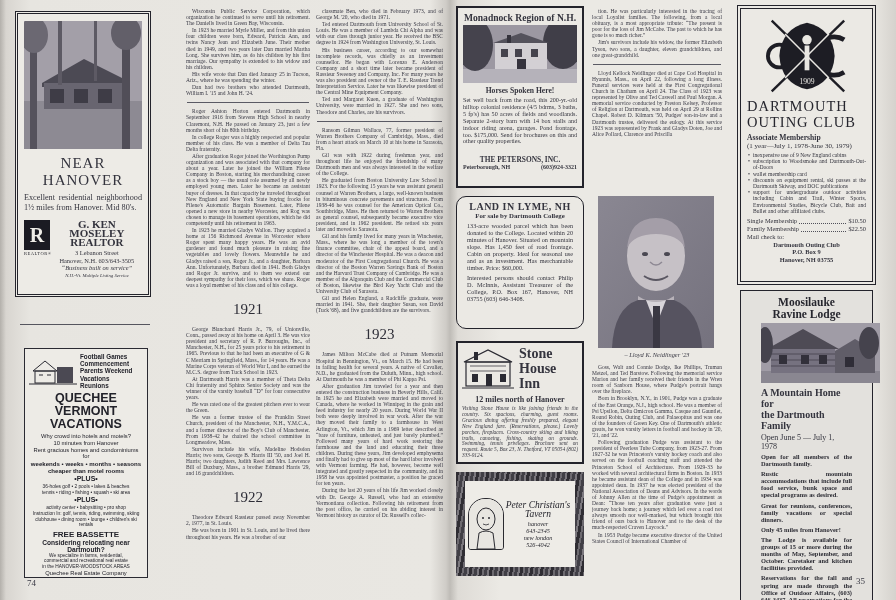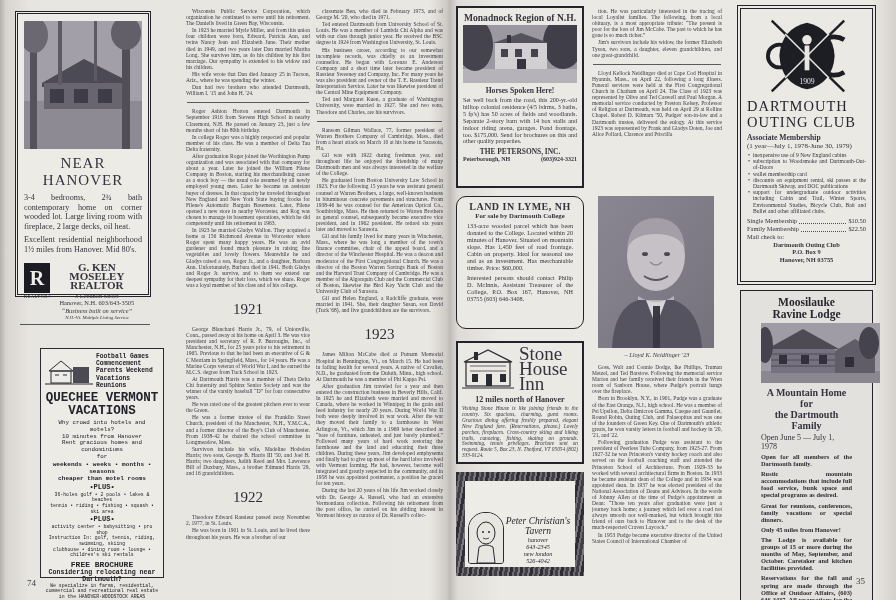--- a/index.html
+++ b/index.html
@@ -27,71 +27,71 @@
   #nh-title{font-size:15px;font-weight:normal;letter-spacing:1px;margin:2px 0 4px 0;}
   .nh-body{font-size:8.2px;line-height:9.6px;text-align:justify;margin:0 0 4px 0;}
   #nh-realtor-row{display:flex;align-items:flex-start;margin-top:8px;text-align:left;}
   #realtor-logo{width:26px;height:30px;background:#1b1b23;color:#efede8;font-size:20px;line-height:30px;text-align:center;font-weight:bold;}
   #realtor-word{font-size:4.5px;letter-spacing:.5px;margin-top:1px;color:#23232b;}
   #nh-broker{flex:1;text-align:center;font-size:6.4px;line-height:7.6px;}
   #nh-broker .broker-name{font-size:11px;font-weight:bold;line-height:9px;margin-bottom:2px;}
   #nh-broker .slogan{font-style:italic;}
   #nh-broker .mls{font-size:4.8px;font-style:italic;}
   #ads-rule{left:20px;top:324px;width:130px;border-top:1px solid #55555e;}
-  #quechee-ad{left:40px;top:348px;width:124px;height:230px;border:1.5px solid #2a2a32;background:#edebe6;padding:4px 4px;box-sizing:border-box;font-family:Liberation Mono, monospace;text-align:center;color:#22222a;}
+  #quechee-ad{left:24px;top:348px;width:124px;height:230px;border:1.5px solid #2a2a32;background:#edebe6;padding:4px 4px;box-sizing:border-box;font-family:Liberation Sans, sans-serif;text-align:center;color:#22222a;}
   #q-top{display:flex;text-align:left;}
   #q-top .sketch{width:48px;height:34px;}
   #q-events{flex:1;font-size:6.3px;line-height:7.2px;font-weight:bold;padding-left:3px;}
   #q-title{font-size:12.5px;line-height:13px;font-weight:bold;margin:3px 0 2px 0;}
   .q-line{font-size:5.8px;line-height:6.8px;}
   .q-bold{font-weight:bold;font-size:6.1px;line-height:7px;}
   .q-plus{font-weight:bold;font-size:7px;line-height:8px;margin:1px 0;}
   .q-small{font-size:4.8px;line-height:5.6px;}
   #q-free{font-size:8px;font-weight:bold;margin-top:2px;}
   #q-reloc{font-size:6.6px;font-weight:bold;}
   #q-agent{font-size:9.5px;font-weight:bold;margin-top:2px;}
   
   #monadnock-ad{left:456px;top:6px;width:128px;height:182px;border:2px solid #23232b;background:#ebe9e4;padding:3px 5px;box-sizing:border-box;text-align:center;}
   #mon-title{font-size:9.6px;font-weight:bold;margin:1px 0 2px 0;}
   #mon-photo{width:114px;height:58px;display:block;margin:0 auto;}
   #mon-sub{font-size:7.6px;font-weight:bold;margin:3px 0 2px 0;}
   #mon-body{font-size:6.1px;line-height:6.9px;text-align:justify;}
-  #mon-firm{font-size:7.4px;font-weight:bold;margin-top:2px;}
+  #mon-firm{font-size:7.4px;font-weight:bold;margin-top:10px;}
   #mon-loc{display:flex;justify-content:space-between;font-size:6px;font-weight:bold;}
   #lyme-ad{left:456px;top:196px;width:128px;height:133px;border:1.5px solid #23232b;border-radius:10px;background:#ebe9e4;padding:4px 10px;box-sizing:border-box;}
   #lyme-title{font-size:10px;font-weight:bold;text-align:center;letter-spacing:.5px;}
   #lyme-sub{font-size:6.8px;font-weight:bold;text-align:center;line-height:7.4px;margin-bottom:3px;}
   .lyme-body{font-size:6.2px;line-height:7px;text-align:justify;margin-bottom:3px;}
   #stone-ad{left:456px;top:341px;width:128px;height:123px;border:2px solid #23232b;background:#ebe9e4;padding:3px 4px;box-sizing:border-box;}
   #stone-top{display:flex;}
   #stone-sketch{width:52px;height:48px;}
-  #stone-name{flex:1;font-size:19px;line-height:15px;font-weight:normal;padding-left:5px;}
+  #stone-name{flex:1;font-size:14px;line-height:15px;font-weight:bold;padding-left:5px;}
   #stone-sub{font-size:8px;font-weight:bold;text-align:center;margin:1px 0 2px 0;}
   #stone-body{font-size:5.3px;line-height:5.9px;font-style:italic;text-align:justify;}
   #peter-ad{left:456px;top:472px;width:128px;height:104px;background:repeating-linear-gradient(100deg,#2f2d33 0 3px,#6d6a70 3px 5px,#413f46 5px 8px,#7b787e 8px 10px);padding:9px;box-sizing:border-box;}
-  #peter-inner{background:#eeece7;width:100%;height:100%;display:flex;align-items:flex-end;padding:3px;box-sizing:border-box;}
+  #peter-inner{background:#eeece7;width:100%;height:100%;display:flex;align-items:center;padding:3px;box-sizing:border-box;}
   #peter-oval{width:34px;height:50px;border:1.5px solid #2a2a30;border-radius:17px 17px 3px 3px;position:relative;overflow:hidden;background:#e8e6e1;flex:none;}
   #peter-text{flex:1;text-align:center;font-style:italic;}
   #peter-name{font-size:9.5px;line-height:9.5px;color:#24242c;}
   .peter-line{font-size:6.2px;line-height:7px;color:#24242c;}
   #doc-ad{left:740px;top:8px;width:133px;height:274px;border:1px solid #23232b;outline:1px solid #23232b;outline-offset:2px;background:#ebe9e4;padding:4px 6px;box-sizing:border-box;}
   #doc-logo{display:block;margin:2px auto 2px auto;width:86px;height:82px;}
   #doc-title{font-size:14.5px;line-height:15.5px;letter-spacing:1px;color:#26262e;}
   #doc-assoc{font-size:7.6px;font-weight:bold;margin-top:3px;}
   #doc-term{font-size:7px;margin-bottom:2px;}
   .doc-bullet{font-size:5.6px;line-height:6.2px;text-align:justify;padding-left:6px;position:relative;}
   .doc-bullet::before{content:"•";position:absolute;left:1px;}
   .doc-price-row{display:flex;font-size:6.4px;line-height:8px;align-items:flex-end;}
   .doc-leader{flex:1;border-bottom:1px dotted #50505a;margin:0 2px 1.5px 2px;}
   #doc-mail{font-size:6.4px;line-height:7.2px;}
   #doc-addr{font-size:6.4px;line-height:7.2px;font-weight:bold;text-align:center;margin-top:1px;}
   #moose-ad{left:740px;top:290px;width:133px;height:343px;border:1.5px solid #23232b;background:#e3e1dd;padding:4px 20px;box-sizing:border-box;}
   #moose-title{font-size:11.5px;font-weight:bold;text-align:center;margin:1px 0 3px 0;color:#26262e;}
   #moose-photo{width:119px;height:60px;display:block;margin:0 auto;}
-  #moose-sub{font-size:10px;line-height:11px;font-weight:bold;text-align:center;margin:4px 0 2px 0;}
+  #moose-sub{font-size:10px;line-height:11px;font-weight:bold;margin:4px 0 2px 0;}
   #moose-open{font-size:8px;text-align:left;margin-bottom:2px;}
   .moose-para{font-size:6.4px;line-height:7.1px;font-weight:bold;text-align:justify;margin-bottom:3px;color:#2c2c34;}
 </style>
 </head>
 <body>
 
 <div id="spread">
 
   <div id="nh-ad" class="abs">
     <svg class="photo" viewBox="0 0 118 128">
@@ -103,21 +103,20 @@
       <rect x="50" y="68" width="14" height="14" fill="#3e3c46"></rect>
       <rect x="74" y="68" width="14" height="14" fill="#3e3c46"></rect>
       <rect x="6" y="0" width="7" height="128" fill="#55525c"></rect>
       <rect x="98" y="0" width="8" height="128" fill="#514e58"></rect>
       <rect x="34" y="0" width="4" height="64" fill="#5d5a64"></rect>
       <rect x="70" y="0" width="3" height="60" fill="#5d5a64"></rect>
       <ellipse cx="10" cy="14" rx="14" ry="18" fill="#6b6872"></ellipse>
       <ellipse cx="102" cy="12" rx="15" ry="17" fill="#625f69"></ellipse>
     </svg>
     <div id="nh-title">NEAR HANOVER</div>
-    <div class="nh-body">3-4 bedrooms, 2¾ bath contemporary home on corner wooded lot. Large living room with fireplace, 2 large decks, oil heat.</div>
     <div class="nh-body">Excellent residential neighborhood 1½ miles from Hanover. Mid 80's.</div>
     <div id="nh-realtor-row">
       <div>
         <div id="realtor-logo">R</div>
         <div id="realtor-word">REALTOR®</div>
       </div>
       <div id="nh-broker">
         <div class="broker-name">G. KEN MOSELEY REALTOR</div>
         <div>3 Lebanon Street</div>
         <div>Hanover, N.H. 603/643-3505</div>
@@ -156,21 +155,21 @@
     <div class="q-line">for</div>
     <div class="q-bold">weekends • weeks • months • seasons</div>
     <div class="q-bold">cheaper than motel rooms</div>
     <div class="q-plus">•PLUS•</div>
     <div class="q-small">36-holes golf • 2 pools • lakes &amp; beaches</div>
     <div class="q-small">tennis • riding • fishing • squash • ski area</div>
     <div class="q-plus">•PLUS•</div>
     <div class="q-small">activity center • babysitting • pro shop</div>
     <div class="q-small">Instruction In: golf, tennis, riding, swimming, skiing</div>
     <div class="q-small">clubhouse • dining room • lounge • children's ski rentals</div>
-    <div id="q-free">FREE BROCHURE</div>
+    <div id="q-free">FREE BASSETTE</div>
     <div id="q-reloc">Considering relocating near Dartmouth?</div>
     <div class="q-small">We specialize in farms, residential,</div>
     <div class="q-small">commercial and recreational real estate</div>
     <div class="q-small">in the HANOVER-WOODSTOCK AREAS</div>
     <div class="q-line">Quechee Real Estate Company</div>
 
   </div>
 
   <div id="pn74" class="abs pagenum">74</div>
 

